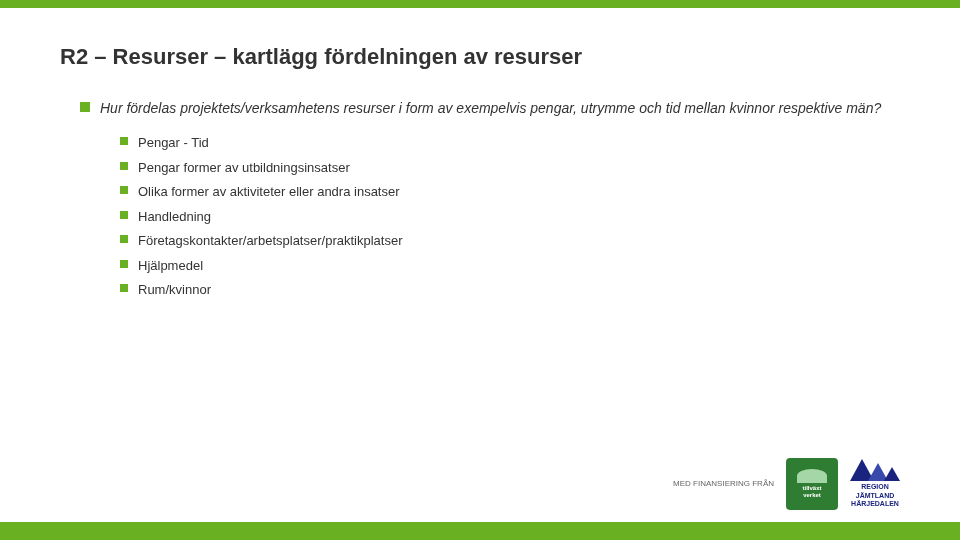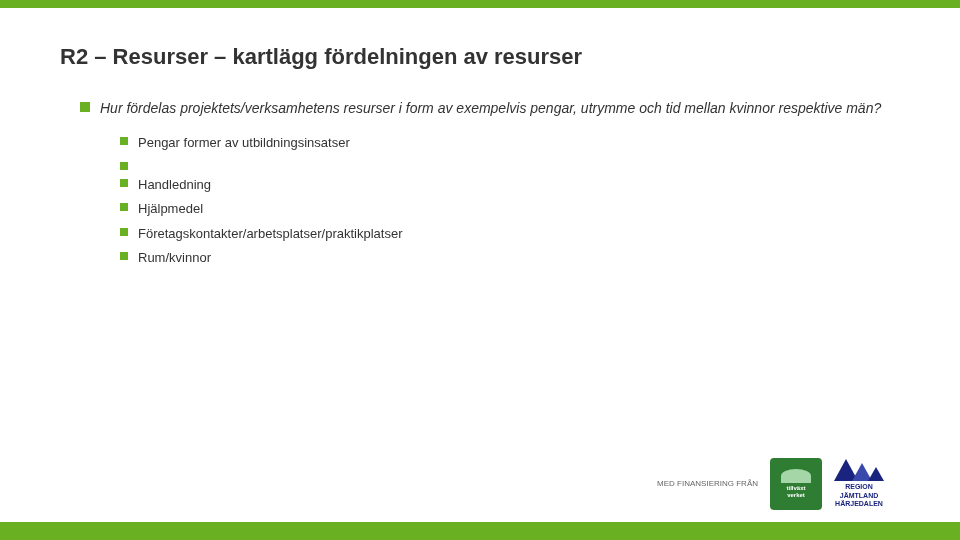--- a/index.html
+++ b/index.html
@@ -98,21 +98,21 @@
 
     .sub-bullet-text {
       font-size: 13px;
       color: #333333;
       line-height: 1.5;
     }
 
     .logos-area {
       position: absolute;
       bottom: 30px;
-      right: 76px;
+      right: 60px;
       display: flex;
       align-items: center;
       gap: 12px;
     }
 
     .med-finansiering {
       font-size: 8px;
       color: #666;
       text-align: center;
       line-height: 1.3;
@@ -205,38 +205,43 @@
 
     <div class="bullet-section">
 
       <div class="main-bullet">
         <div class="bullet-square"></div>
         <div class="main-bullet-text">Hur fördelas projektets/verksamhetens resurser i form av exempelvis pengar, utrymme och tid mellan kvinnor respektive män?</div>
       </div>
 
 
       <div class="sub-bullets">
+      <div class="sub-bullet">
+            <div class="sub-bullet-square"></div>
+            <div class="sub-bullet-text">Pengar - Tid</div>
+          </div>
           <div class="sub-bullet">
             <div class="sub-bullet-square"></div>
             <div class="sub-bullet-text">Pengar former av utbildningsinsatser</div>
           </div>
           <div class="sub-bullet">
             <div class="sub-bullet-square"></div>
+            <div class="sub-bullet-text">Olika former av aktiviteter eller andra insatser</div>
           </div>
           <div class="sub-bullet">
             <div class="sub-bullet-square"></div>
             <div class="sub-bullet-text">Handledning</div>
           </div>
           <div class="sub-bullet">
             <div class="sub-bullet-square"></div>
+            <div class="sub-bullet-text">Företagskontakter/arbetsplatser/praktikplatser</div>
+          </div>
+          <div class="sub-bullet">
+            <div class="sub-bullet-square"></div>
             <div class="sub-bullet-text">Hjälpmedel</div>
-          </div>
-          <div class="sub-bullet">
-            <div class="sub-bullet-square"></div>
-            <div class="sub-bullet-text">Företagskontakter/arbetsplatser/praktikplatser</div>
           </div>
           <div class="sub-bullet">
             <div class="sub-bullet-square"></div>
             <div class="sub-bullet-text">Rum/kvinnor</div>
           </div>
         </div>
     </div>
 
     <div class="logos-area">
       <div class="med-finansiering">MED FINANSIERING FRÅN</div>

